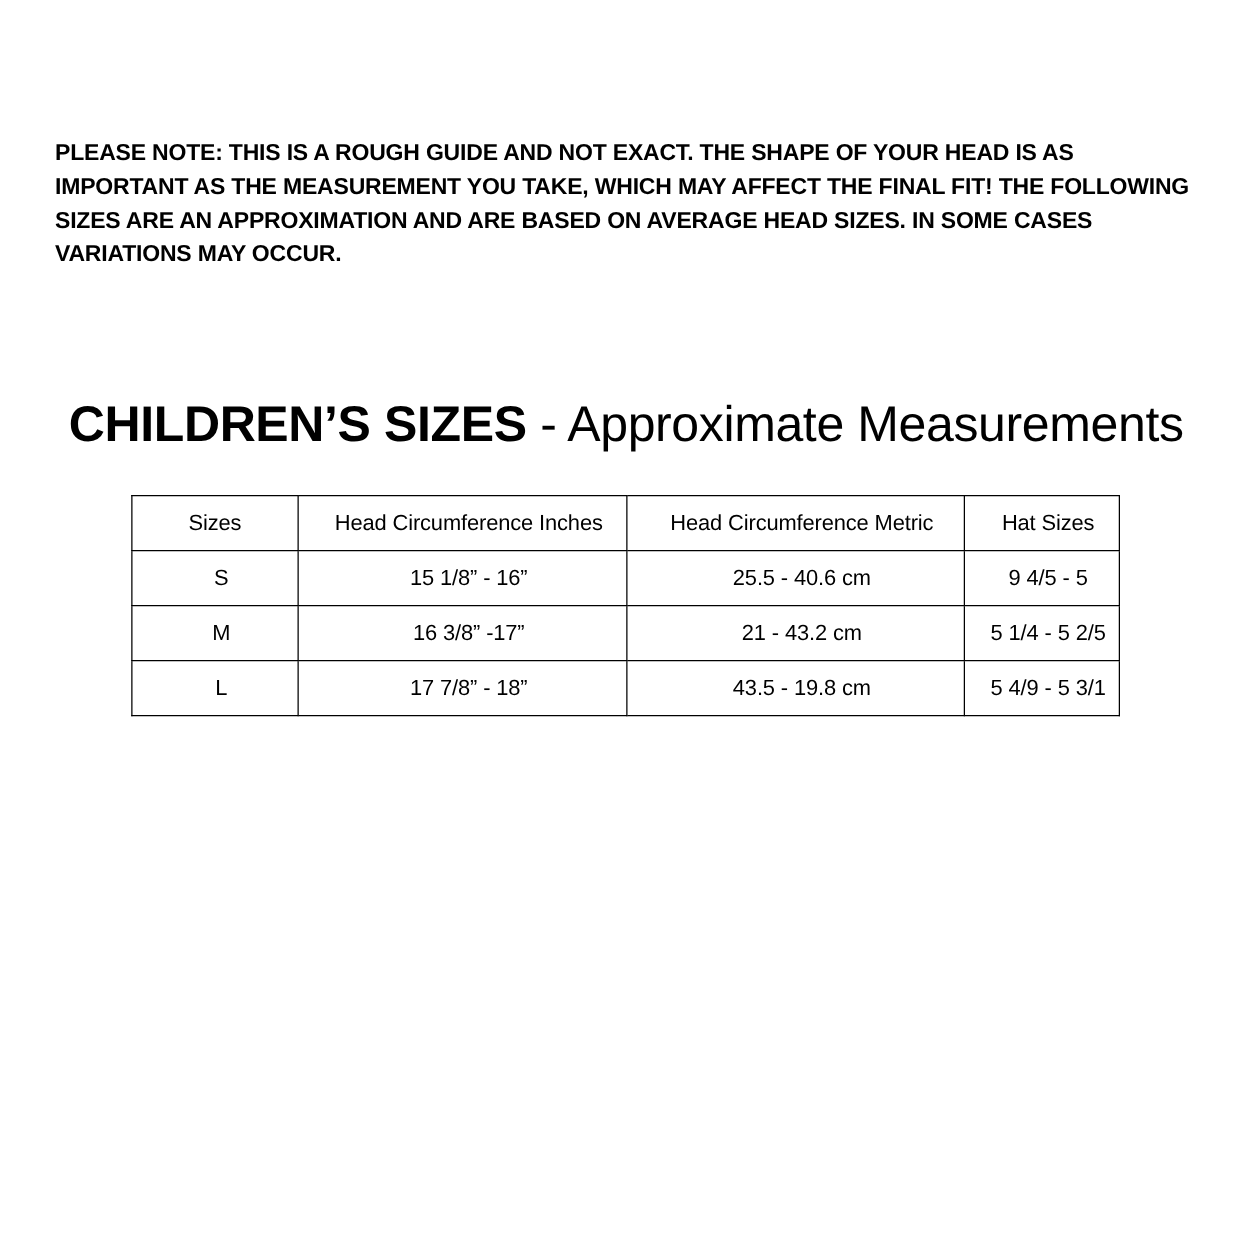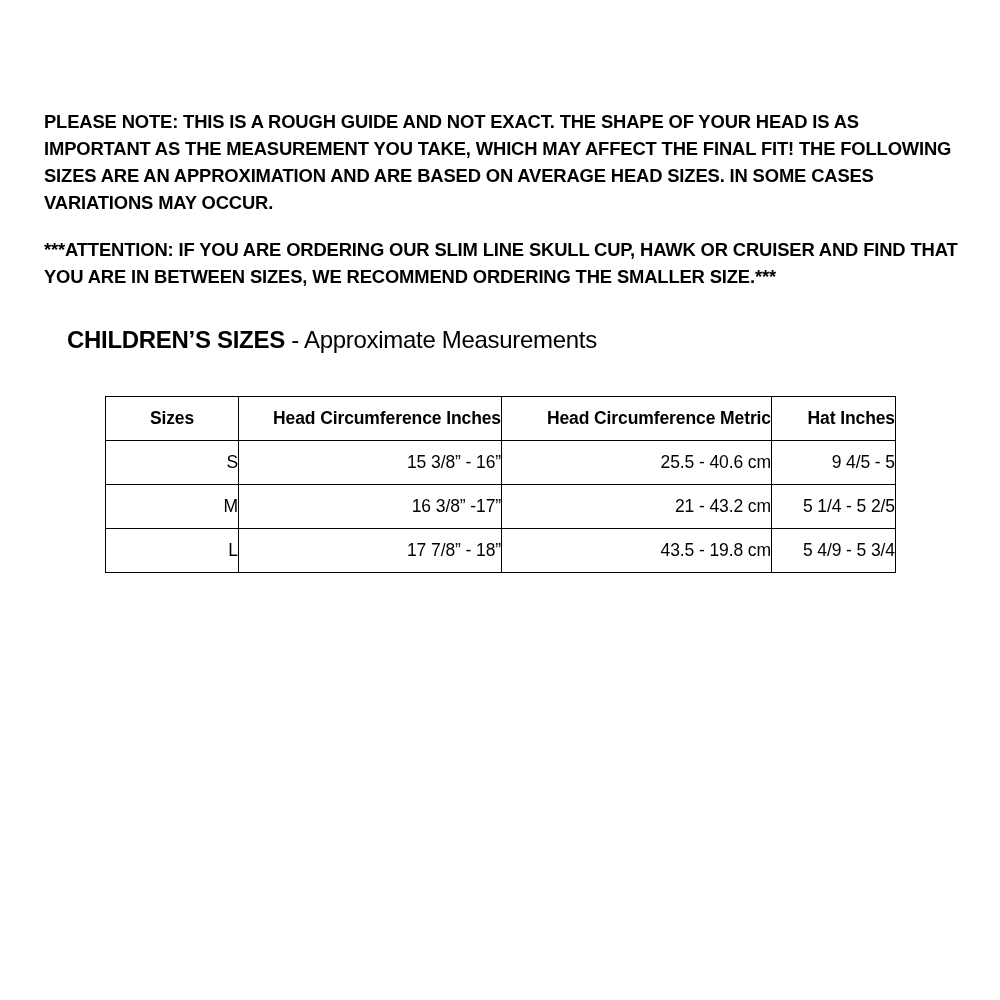--- a/index.html
+++ b/index.html
@@ -38,26 +38,25 @@
   }
   .note-para:last-child {
     margin-bottom: 0;
   }
 
   
   .section-title {
     position: absolute;
     left: 55px;
     top: 318px;
-    font-size: 24px;
+    font-size: 40px;
     line-height: 44px;
     font-weight: 400;
     letter-spacing: -0.3px;
     white-space: nowrap;
-    margin-left: 12px;
   }
   .section-title .strong {
     font-weight: 700;
   }
 
   
   .size-table-wrap {
     position: absolute;
     left: 105px;
     top: 396px;
@@ -69,83 +68,82 @@
     table-layout: fixed;
   }
   table.size-table td,
   table.size-table th {
     border: 1.5px solid #000000;
     font-size: 17.5px;
     font-weight: 400;
     padding: 0 0 0 10px;
     height: 43px;
     vertical-align: middle;
-    text-align: right;
+    text-align: center;
     letter-spacing: -0.1px;
     color: #000;
     background: #fff;
   }
   table.size-table thead th {
-    font-weight: 700;
+    font-weight: 400;
   }
   table.size-table thead th.center {
     text-align: center;
     padding-left: 0;
   }
   col.c0 { width: 133px; }
   col.c1 { width: 263px; }
   col.c2 { width: 270px; }
   col.c3 { width: 124px; }
 </style>
 </head>
 <body>
 
 <div class="page">
 
   <div class="notes">
     <p class="note-para">PLEASE NOTE: THIS IS A ROUGH GUIDE AND NOT EXACT. THE SHAPE OF YOUR HEAD IS AS IMPORTANT AS THE MEASUREMENT YOU TAKE, WHICH MAY AFFECT THE FINAL FIT! THE FOLLOWING SIZES ARE AN APPROXIMATION AND ARE BASED ON AVERAGE HEAD SIZES. IN SOME CASES VARIATIONS MAY OCCUR.</p>
-    <p class="note-para">***ATTENTION: IF YOU ARE ORDERING OUR SLIM LINE SKULL CUP, HAWK OR CRUISER AND FIND THAT YOU ARE IN BETWEEN SIZES, WE RECOMMEND ORDERING THE SMALLER SIZE.***</p>
   </div>
 
   <div class="section-title">
     <span class="strong">CHILDREN’S SIZES</span><span> - Approximate Measurements</span>
   </div>
 
   <div class="size-table-wrap">
     <table class="size-table">
       <colgroup>
         <col class="c0">
           <col class="c1">
           <col class="c2">
           <col class="c3">
       </colgroup>
       <thead>
         <tr>
           <th class="center">Sizes</th>
           <th>Head Circumference Inches</th>
           <th>Head Circumference Metric</th>
-          <th>Hat Inches</th>
+          <th>Hat Sizes</th>
         </tr>
       </thead>
       <tbody>
         <tr>
           <td>S</td>
-          <td>15 3/8” - 16”</td>
+          <td>15 1/8” - 16”</td>
           <td>25.5 - 40.6 cm</td>
           <td>9 4/5 - 5</td>
         </tr>
         <tr>
           <td>M</td>
           <td>16 3/8” -17”</td>
           <td>21 - 43.2 cm</td>
           <td>5 1/4 - 5 2/5</td>
         </tr>
         <tr>
           <td>L</td>
           <td>17 7/8” - 18”</td>
           <td>43.5 - 19.8 cm</td>
-          <td>5 4/9 - 5 3/4</td>
+          <td>5 4/9 - 5 3/1</td>
         </tr>
       </tbody>
     </table>
   </div>
 
 </div>
 
 </body></html>

